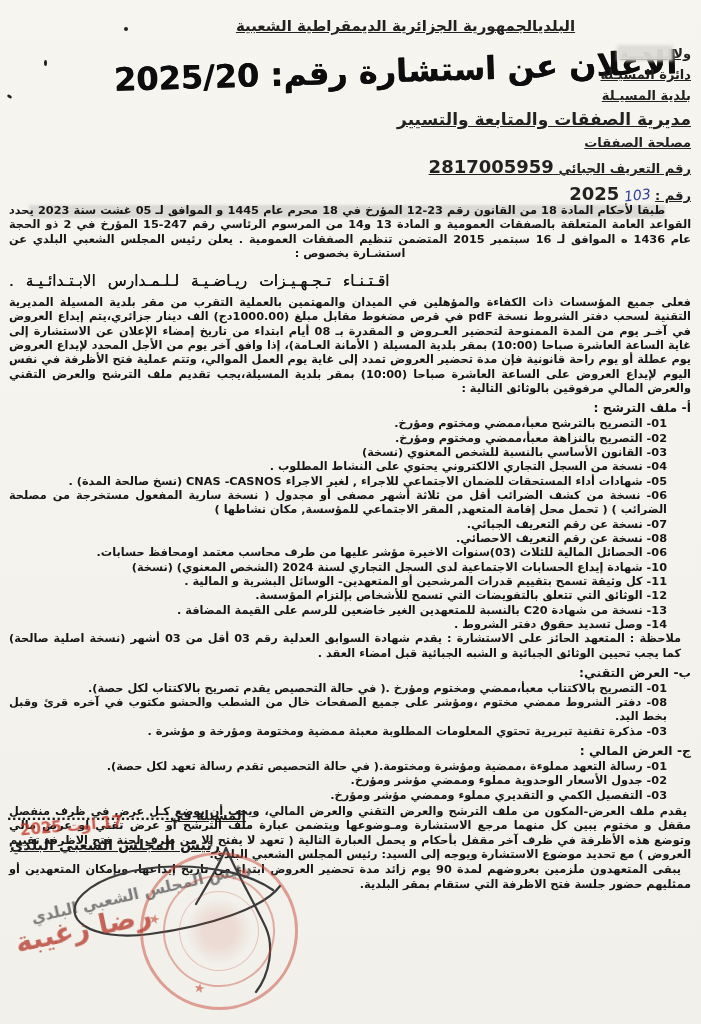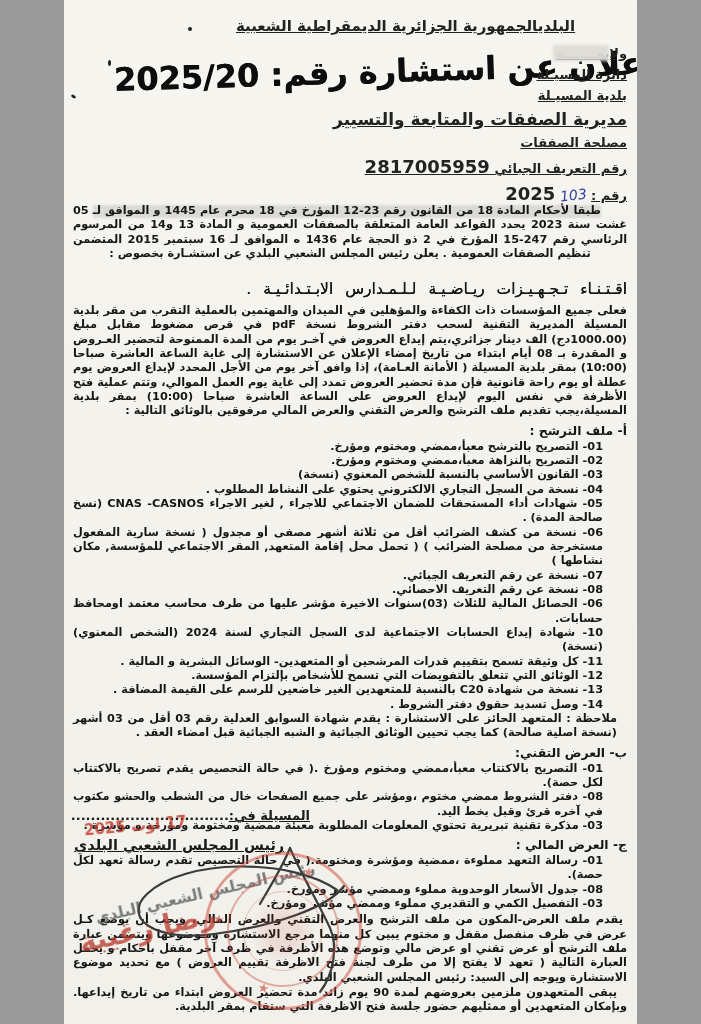--- a/index.html
+++ b/index.html
@@ -1,17 +1,17 @@
 <!DOCTYPE html>
 <html dir="rtl" lang="ar"><head>
 <meta charset="utf-8">
 <style>
   html,body{margin:0;padding:0;background:#9a9a9a;}
   .page{
-    position:relative;width:573px;height:1024px;margin:0 auto;
+    position:relative;width:701px;height:1024px;margin:0 auto;
     background:linear-gradient(180deg,#f6f5f0 0%,#f3f2ed 60%,#f1f0ea 100%);
     overflow:hidden;direction:rtl;
     font-family:"DejaVu Sans",sans-serif;color:#1b1b1b;
   }
   
   .republic-line{
     position:absolute;top:17px;left:0;right:0;text-align:center;
     transform:translateX(55px);
     font-size:15px;font-weight:700;text-decoration:underline;
     letter-spacing:.5px;color:#222;
@@ -43,21 +43,21 @@
     font-size:11.3px;font-weight:700;line-height:1.27;
     text-align:justify;color:#161616;
   }
   .smudge-strip{
     position:absolute;top:1px;right:26px;left:20px;height:13px;
     background:rgba(90,90,90,.16);filter:blur(1px);pointer-events:none;
   }
   p{margin:0;}
   .legal{text-indent:26px;text-align-last:center;position:relative;}
   .object-line{
-    margin:19px 0 4px;text-align:right;
+    margin:11px 0 4px;text-align:left;
     font-size:15.5px;font-weight:400;word-spacing:7px;letter-spacing:.5px;
     text-shadow:0 0 .4px #000;
   }
   .details{text-align-last:right;}
   .sec-head{
     font-size:12.4px;font-weight:800;
     margin:4px 0 1px;width:-moz-fit-content;width:fit-content;
   }
   .items .item{padding-right:24px;}
   .note{padding-right:10px;}
@@ -177,21 +177,21 @@
           <div class="item">01- التصريح بالاكتتاب معبأ،ممضي ومختوم ومؤرخ .( في حالة التحصيص يقدم تصريح بالاكتتاب لكل حصة).</div>
           <div class="item">08- دفتر الشروط ممضي مختوم ،ومؤشر على جميع الصفحات خال من الشطب والحشو مكتوب في آخره قرئ وقبل بخط اليد.</div>
           <div class="item">03- مذكرة تقنية تبريرية تحتوي المعلومات المطلوبة معبئة ممضية ومختومة ومؤرخة و مؤشرة .</div>
         </div>
     </div>
 
     <div>
       <div class="sec-head">ج- العرض المالي :</div>
       <div class="items">
           <div class="item">01- رسالة التعهد مملوءة ،ممضية ومؤشرة ومختومة.( في حالة التحصيص تقدم رسالة تعهد لكل حصة).</div>
-          <div class="item">08- جدول الأسعار الوحدوية مملوء وممضي مؤشر ومؤرخ.</div>
+          <div class="item">02- جدول الأسعار الوحدوية مملوء وممضي مؤشر ومؤرخ.</div>
           <div class="item">03- التفصيل الكمي و التقديري مملوء وممضي مؤشر ومؤرخ.</div>
         </div>
     </div>
 
     <p class="closing">يقدم ملف العرض-المكون من ملف الترشح والعرض التقني والعرض المالي، ويجب أن يوضع كـل عرض في ظرف منفصل مقفل و مختوم يبين كل منهما مرجع الاستشارة ومـوضوعها ويتضمن عبارة ملف الترشح أو عرض تقني او عرض مالي وتوضع هذه الأظرفة في ظرف آخر مقفل بأحكام و يحمل العبارة التالية ( تعهد لا يفتح إلا من طرف لجنة فتح الاظرفة تقييم العروض ) مع تحديد موضوع الاستشارة ويوجه إلى السيد: رئيس المجلس الشعبي البلدي.</p>
     <p class="closing closing2">يبقى المتعهدون ملزمين بعروضهم لمدة 90 يوم زائد مدة تحضير العروض ابتداء من تاريخ إيداعها. وبإمكان المتعهدين أو ممثليهم حضور جلسة فتح الاظرفة التي ستقام بمقر البلدية.</p>
   </div>
 
   <div class="footer">
     <div class="place-line">

